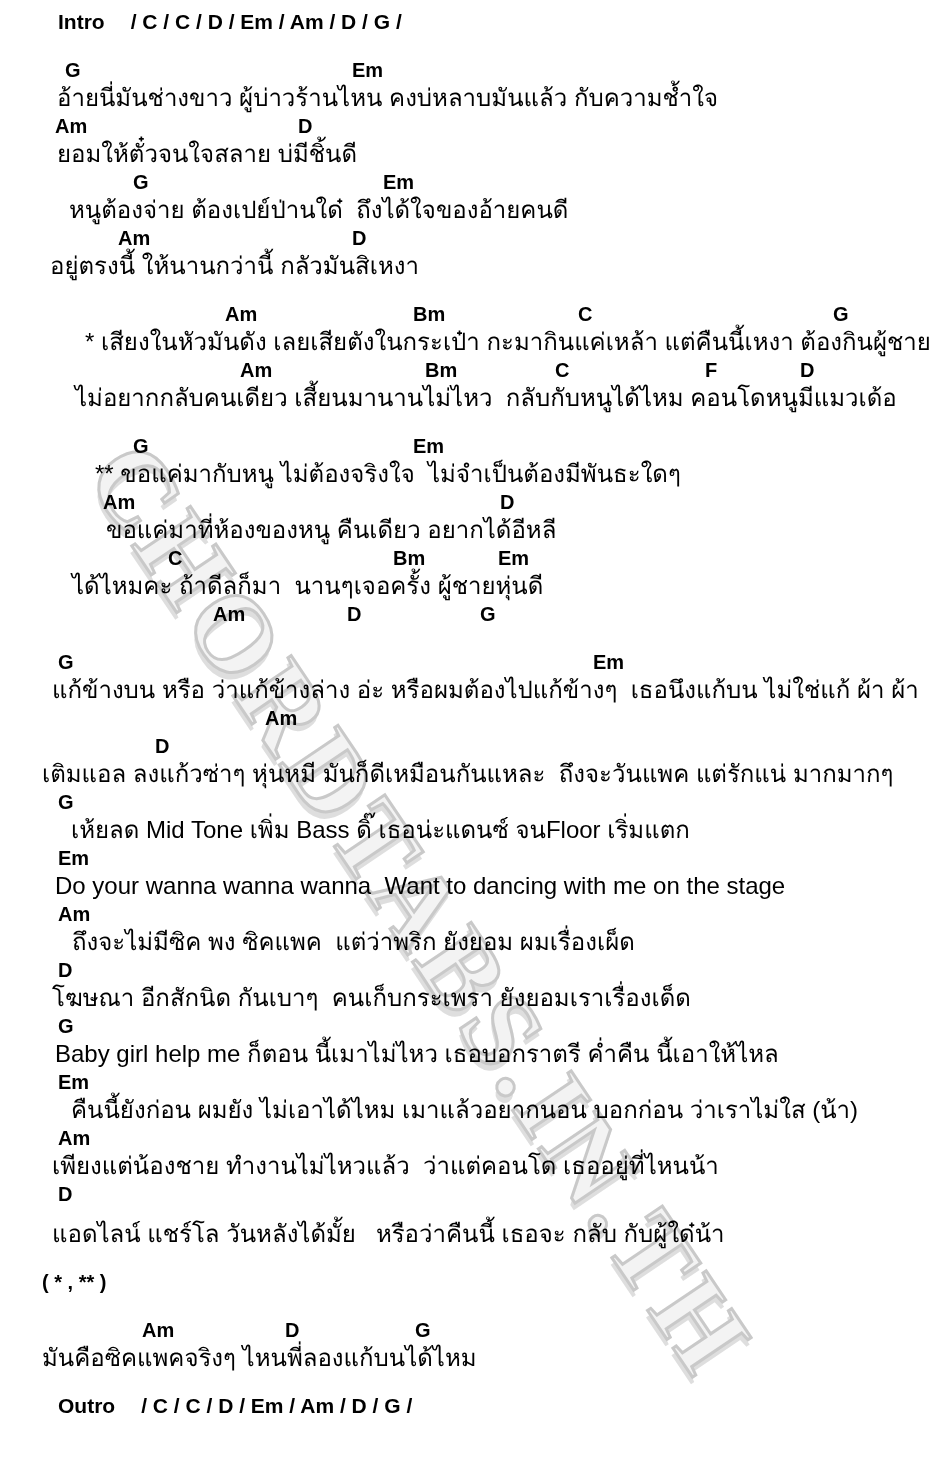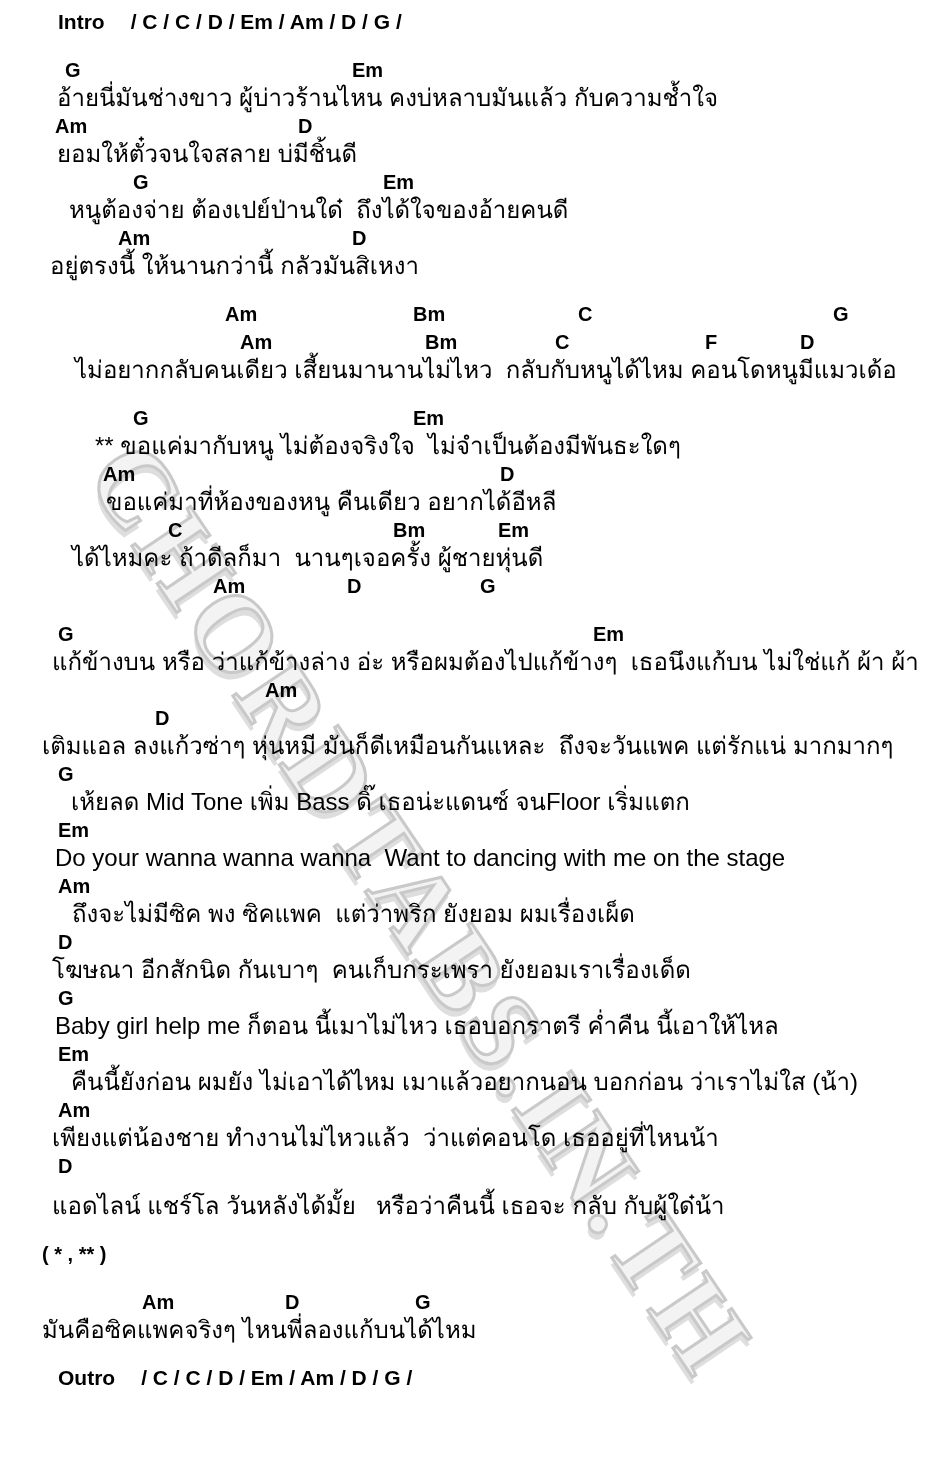--- a/index.html
+++ b/index.html
@@ -33,20 +33,21 @@
       <div class="line chords"><span class="chord" style="left: 65px;">G</span><span class="chord" style="left: 352px;">Em</span></div>
       <div class="line lyric" style="padding-left: 57px;">อ้ายนี่มันช่างขาว ผู้บ่าวร้านไหน คงบ่หลาบมันแล้ว กับความช้ำใจ</div>
       <div class="line chords"><span class="chord" style="left: 55px;">Am</span><span class="chord" style="left: 298px;">D</span></div>
       <div class="line lyric" style="padding-left: 57px;">ยอมให้ตั๋วจนใจสลาย บ่มีชิ้นดี</div>
       <div class="line chords"><span class="chord" style="left: 133px;">G</span><span class="chord" style="left: 383px;">Em</span></div>
       <div class="line lyric" style="padding-left: 50px; margin-left: 19px;">หนูต้องจ่าย ต้องเปย์ป่านใด๋  ถึงได้ใจของอ้ายคนดี</div>
       <div class="line chords"><span class="chord" style="left: 118px;">Am</span><span class="chord" style="left: 352px;">D</span></div>
       <div class="line lyric" style="padding-left: 50px;">อยู่ตรงนี้ ให้นานกว่านี้ กลัวมันสิเหงา</div>
       <div class="line blank"></div>
       <div class="line chords"><span class="chord" style="left: 225px;">Am</span><span class="chord" style="left: 413px;">Bm</span><span class="chord" style="left: 578px;">C</span><span class="chord" style="left: 833px;">G</span></div>
+      <div class="line lyric" style="padding-left: 85px;">* เสียงในหัวมันดัง เลยเสียตังในกระเป๋า กะมากินแค่เหล้า แต่คืนนี้เหงา ต้องกินผู้ชาย</div>
       <div class="line chords"><span class="chord" style="left: 240px;">Am</span><span class="chord" style="left: 425px;">Bm</span><span class="chord" style="left: 555px;">C</span><span class="chord" style="left: 705px;">F</span><span class="chord" style="left: 800px;">D</span></div>
       <div class="line lyric" style="padding-left: 75px;">ไม่อยากกลับคนเดียว เสี้ยนมานานไม่ไหว  กลับกับหนูได้ไหม คอนโดหนูมีแมวเด้อ</div>
       <div class="line blank"></div>
       <div class="line chords"><span class="chord" style="left: 133px;">G</span><span class="chord" style="left: 413px;">Em</span></div>
       <div class="line lyric" style="padding-left: 95px;">** ขอแค่มากับหนู ไม่ต้องจริงใจ  ไม่จำเป็นต้องมีพันธะใดๆ</div>
       <div class="line chords"><span class="chord" style="left: 103px;">Am</span><span class="chord" style="left: 500px;">D</span></div>
       <div class="line lyric" style="padding-left: 106px;">ขอแค่มาที่ห้องของหนู คืนเดียว อยากได้อีหลี</div>
       <div class="line chords"><span class="chord" style="left: 168px;">C</span><span class="chord" style="left: 393px;">Bm</span><span class="chord" style="left: 498px;">Em</span></div>
       <div class="line lyric" style="padding-left: 72px;">ได้ไหมคะ ถ้าดีลก็มา  นานๆเจอครั้ง ผู้ชายหุ่นดี</div>
       <div class="line chords"><span class="chord" style="left: 213px;">Am</span><span class="chord" style="left: 347px;">D</span><span class="chord" style="left: 480px;">G</span></div>

